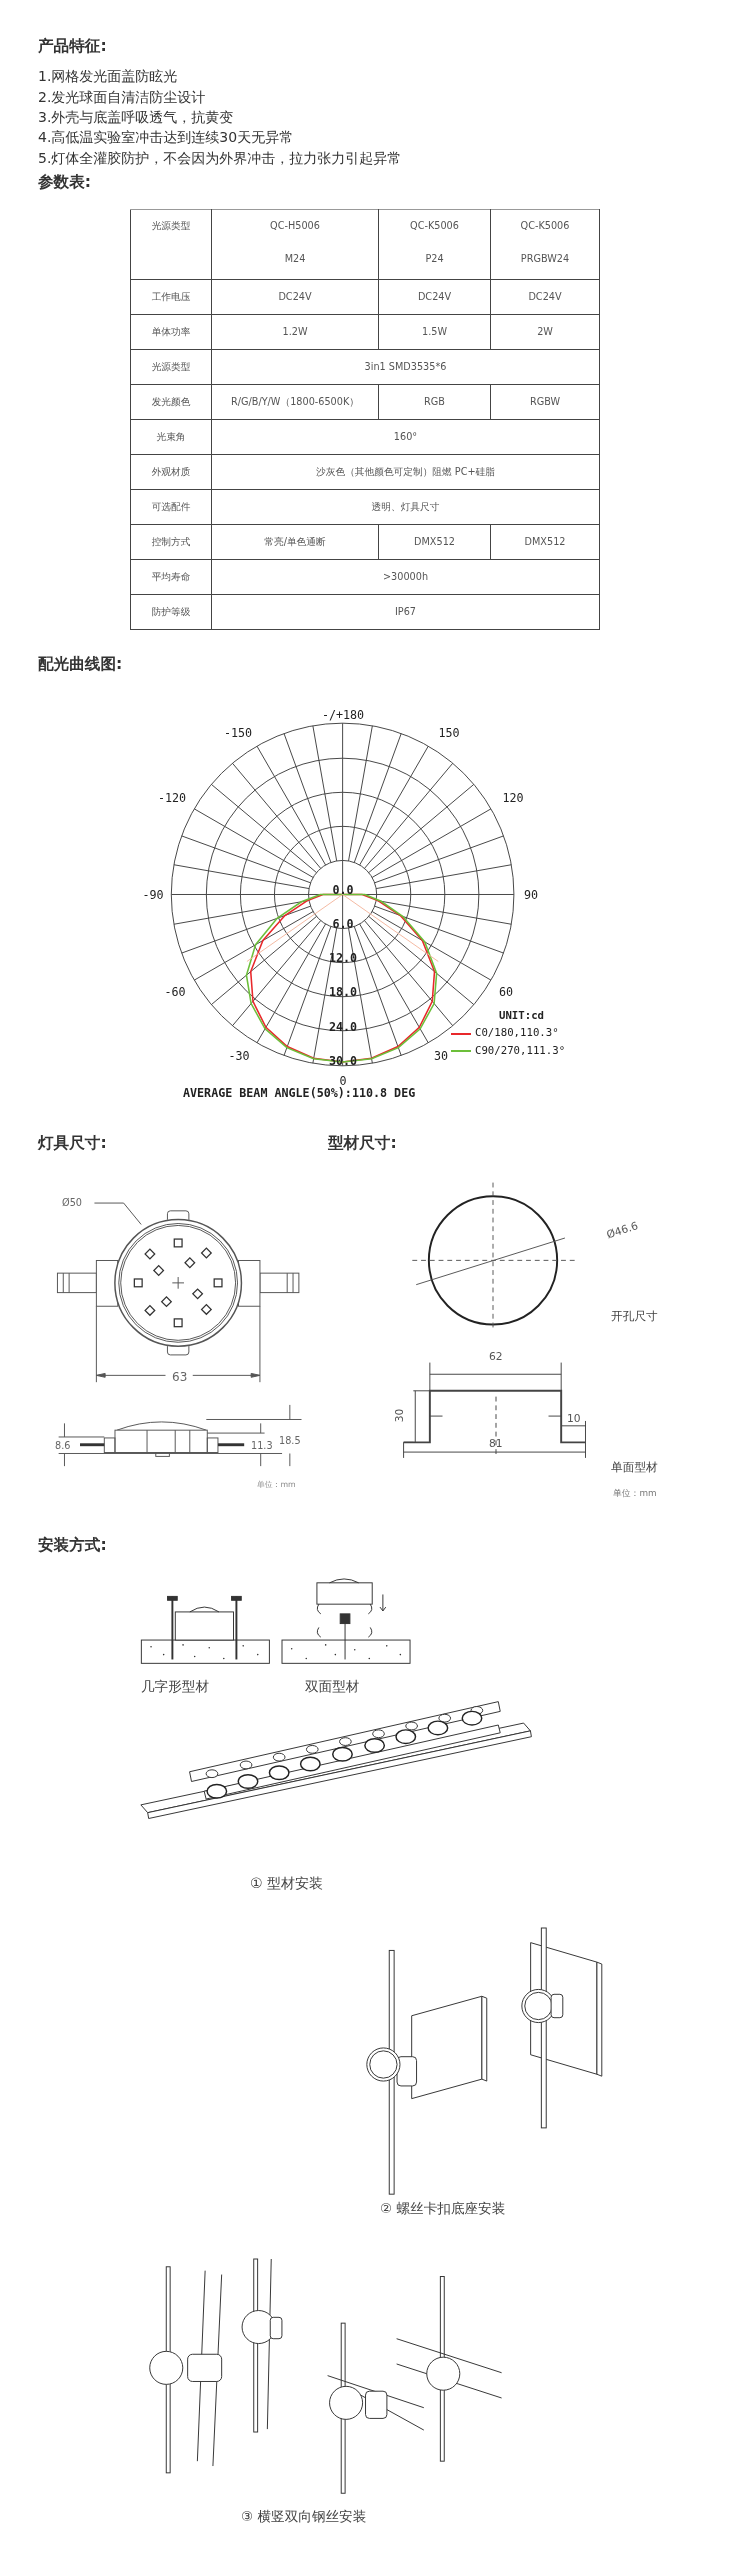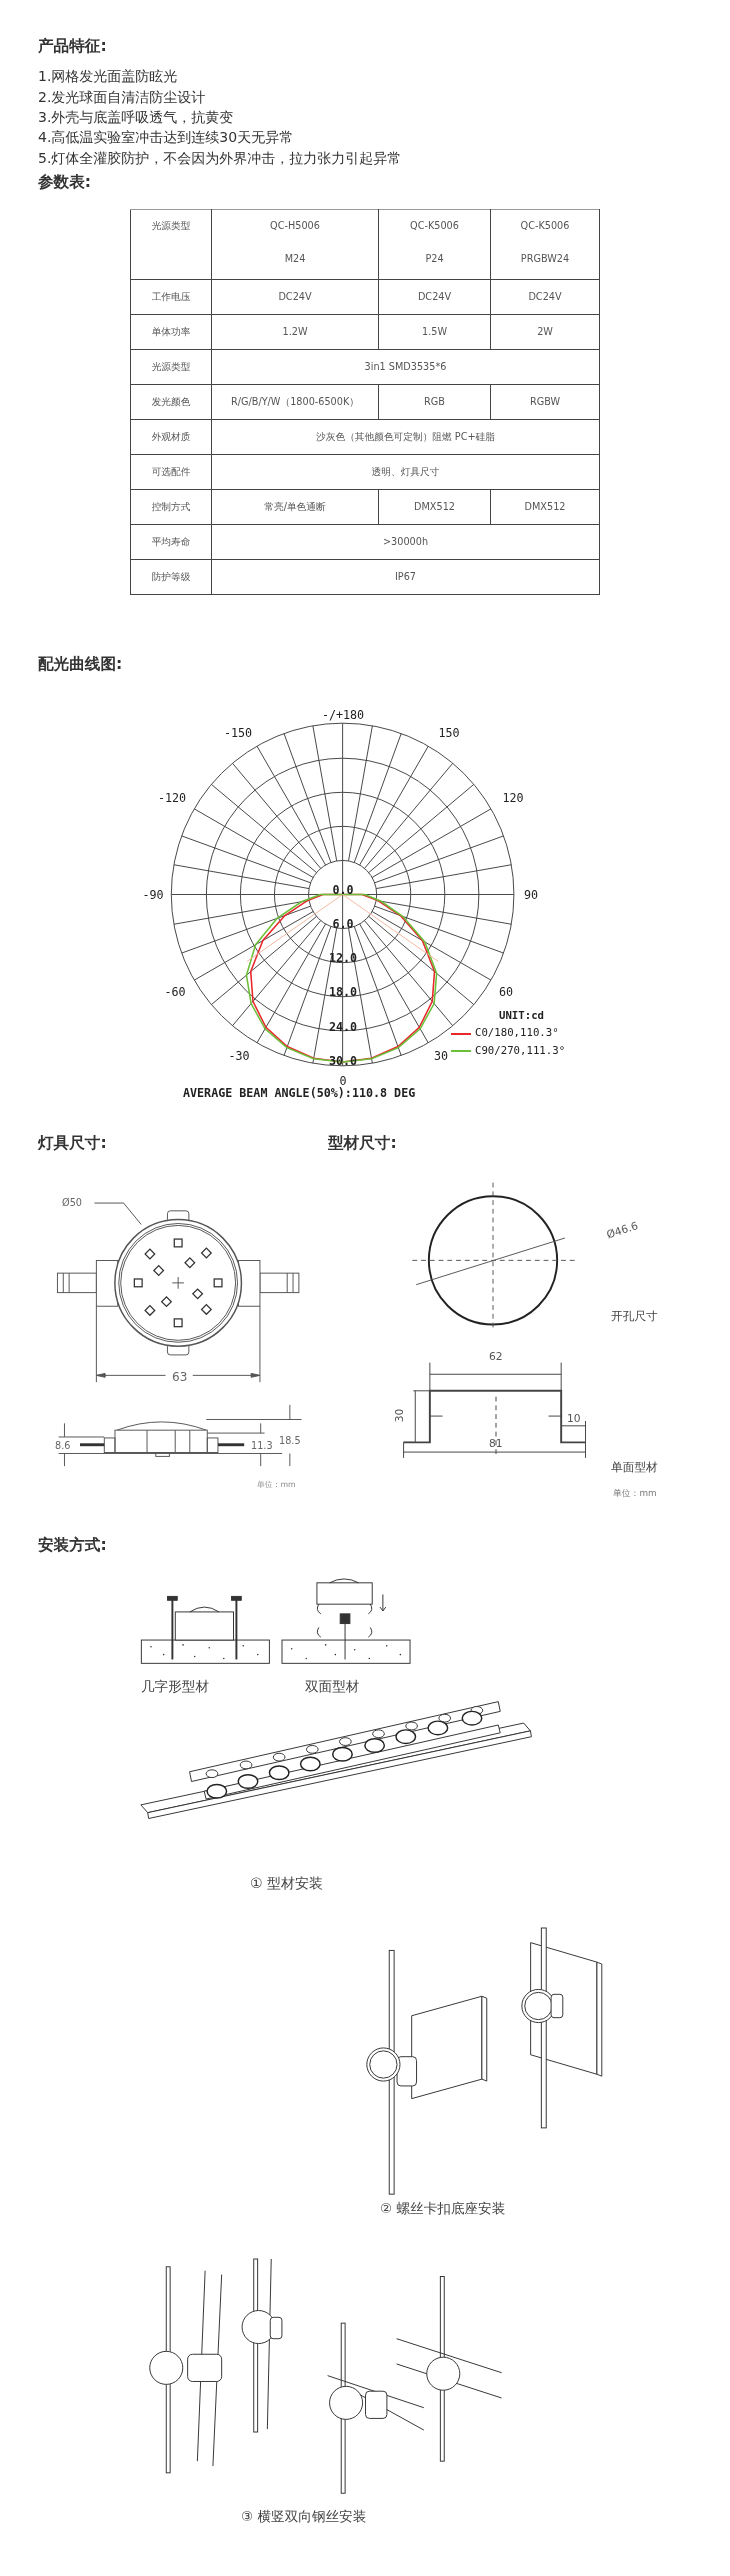--- a/index.html
+++ b/index.html
@@ -68,20 +68,24 @@
   </tr>
   <tr>
     <td class="k">光源类型</td>
     <td colspan="3">3in1 SMD3535*6</td>
   </tr>
   <tr>
     <td class="k">发光颜色</td>
     <td>R/G/B/Y/W（1800-6500K）</td>
     <td>RGB</td>
     <td>RGBW</td>
+  </tr>
+  <tr>
+    <td class="k">光束角</td>
+    <td colspan="3">160°</td>
   </tr>
   <tr>
     <td class="k">外观材质</td>
     <td colspan="3">沙灰色（其他颜色可定制）阻燃 PC+硅脂</td>
   </tr>
   <tr>
     <td class="k">可选配件</td>
     <td colspan="3">透明、灯具尺寸</td>
   </tr>
   <tr>

